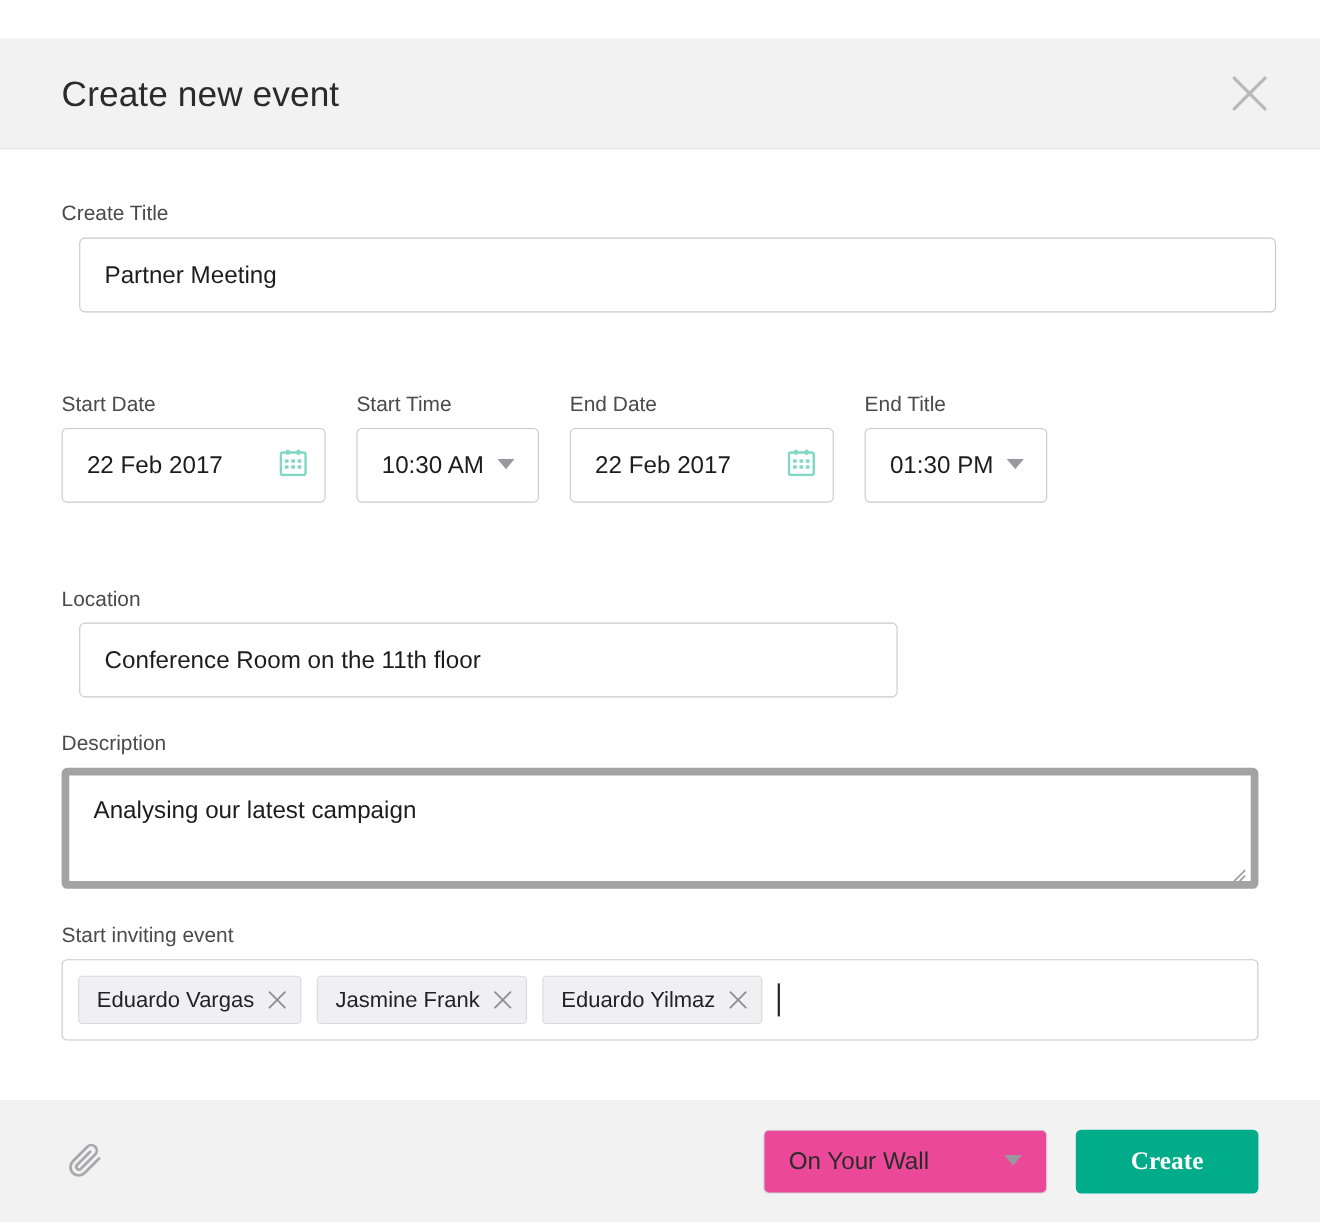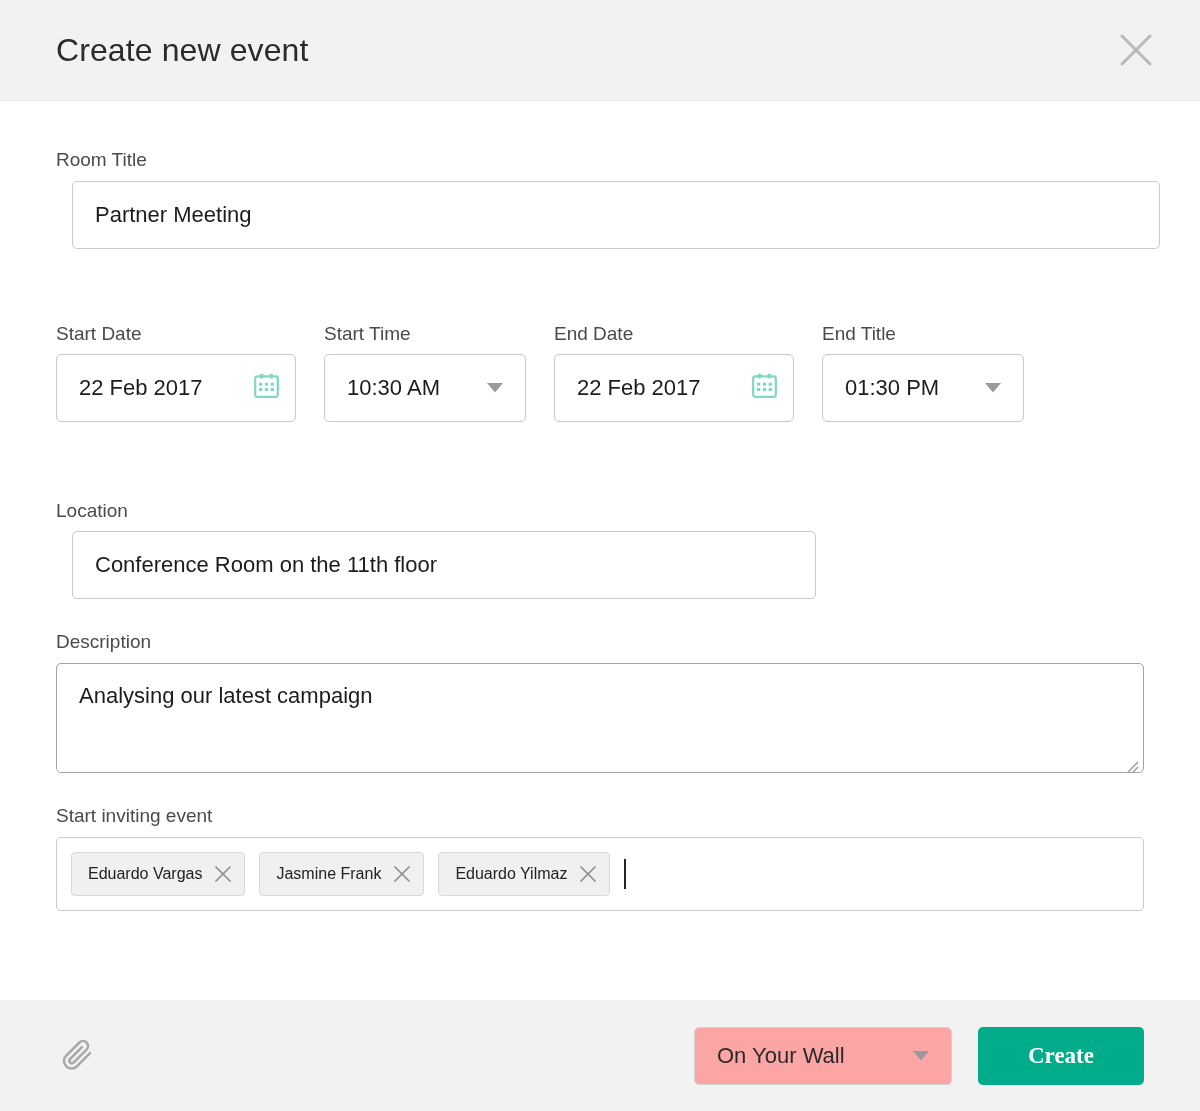--- a/index.html
+++ b/index.html
@@ -24,20 +24,21 @@
   
   .modal-header {
     height: 101px;
     background: #f2f2f2;
     border-bottom: 1px solid #e4e4e6;
     display: flex;
     align-items: center;
     justify-content: space-between;
     padding: 0 36px 0 56px;
     flex: none;
+    margin-top: 35px;
   }
   .modal-title {
     font-size: 32px;
     font-weight: 400;
     color: #2b2b2b;
     letter-spacing: 0.1px;
     line-height: 1;
   }
   .close-btn {
     width: 56px; height: 56px;
@@ -124,36 +125,36 @@
     padding: 0 16px 0 22px;
     cursor: pointer;
   }
   .dt-box .dt-value {
     font-size: 22px;
     color: #1c1c1c;
     line-height: 1;
     white-space: nowrap;
   }
   .w-date { width: 240px; }
-  .w-time { width: 202px; }
+  .w-time { width: 166px; }
 
   .cal-icon { flex: none; margin-left: 14px; display: block; }
   .caret { flex: none; margin-left: 12px; margin-right: 6px; }
 
   .spacer-after-dt { height: 78px; }
 
   
   .location-input { width: 744px; }
   .block-gap { margin-bottom: 32px; }
 
   
   .textarea-box {
     width: 100%;
     height: 110px;
-    border: 1px solid #a3a3a3;
+    border: 7px solid #a3a3a3;
     border-radius: 5px;
     background: #ffffff;
     padding: 18px 22px;
     font-size: 22px;
     color: #1c1c1c;
     position: relative;
     line-height: 1.3;
   }
   .resize-grip {
     position: absolute;
@@ -178,21 +179,21 @@
     display: inline-flex;
     align-items: center;
     height: 44px;
     background: #f0f0f2;
     border: 1px solid #d9d9dd;
     border-radius: 4px;
     padding: 0 12px 0 16px;
     cursor: default;
   }
   .tag-label {
-    font-size: 16px;
+    font-size: 20px;
     color: #222222;
     line-height: 1;
     white-space: nowrap;
   }
   .tag-remove {
     margin-left: 12px;
     display: flex;
     align-items: center;
     cursor: pointer;
   }
@@ -222,21 +223,21 @@
   .footer-right {
     display: flex;
     align-items: center;
     gap: 26px;
   }
   .wall-select {
     width: 258px;
     height: 58px;
     border: 1px solid #d2d2d6;
     border-radius: 5px;
-    background: #fca5a5;
+    background: #ec4899;
     display: flex;
     align-items: center;
     justify-content: space-between;
     padding: 0 16px 0 22px;
     cursor: pointer;
   }
   .wall-select .sel-value {
     font-size: 22px;
     color: #2b2b2b;
     line-height: 1;
@@ -270,21 +271,21 @@
           <line x1="3" y1="3" x2="31" y2="31" stroke="#b9b9bb" stroke-width="3" stroke-linecap="round"></line>
           <line x1="31" y1="3" x2="3" y2="31" stroke="#b9b9bb" stroke-width="3" stroke-linecap="round"></line>
         </svg>
       </span>
     </button>
   </div>
 
   <div class="modal-body">
 
     <div class="row-gap-title">
-      <label class="field-label">Room Title</label>
+      <label class="field-label">Create Title</label>
       <div class="text-input" placeholder="">Partner Meeting</div>
     </div>
 
 
     <div class="datetime-row">
 
       <div class="dt-col">
         <label class="field-label">Start Date</label>
         <div class="dt-box w-date">
           <span class="dt-value">22 Feb 2017</span>

